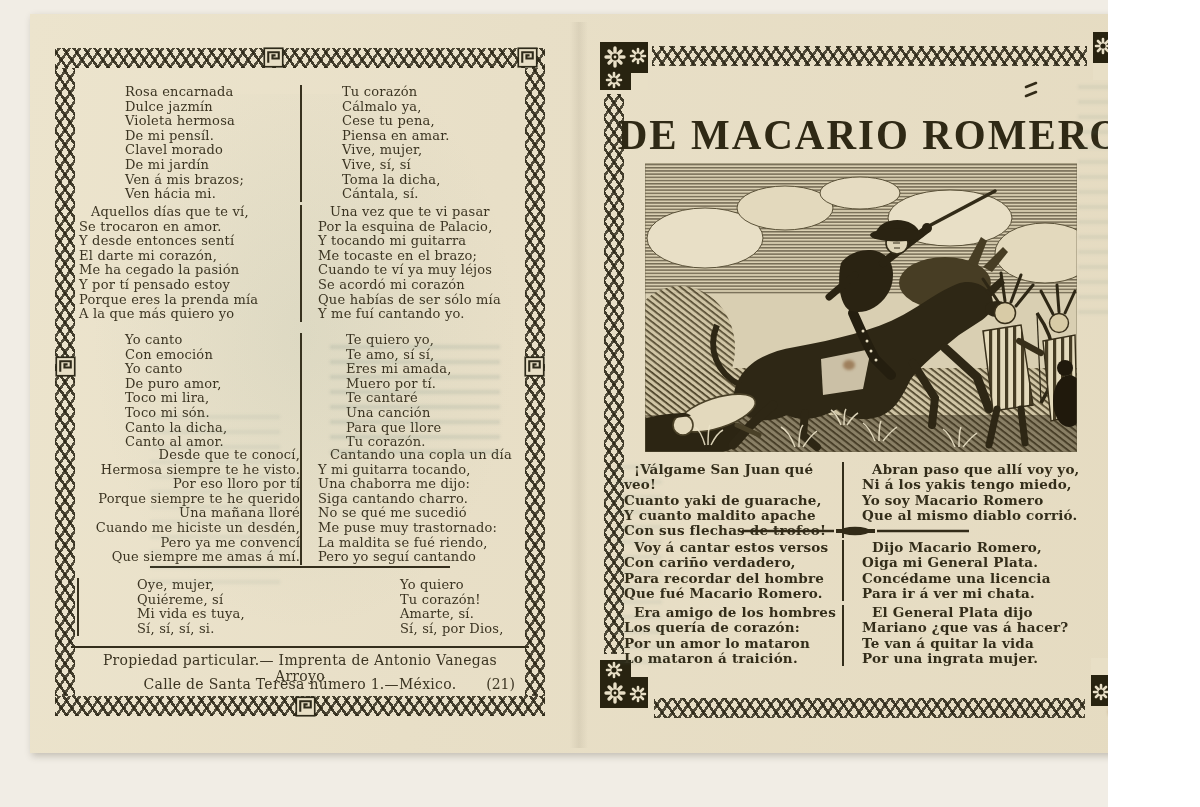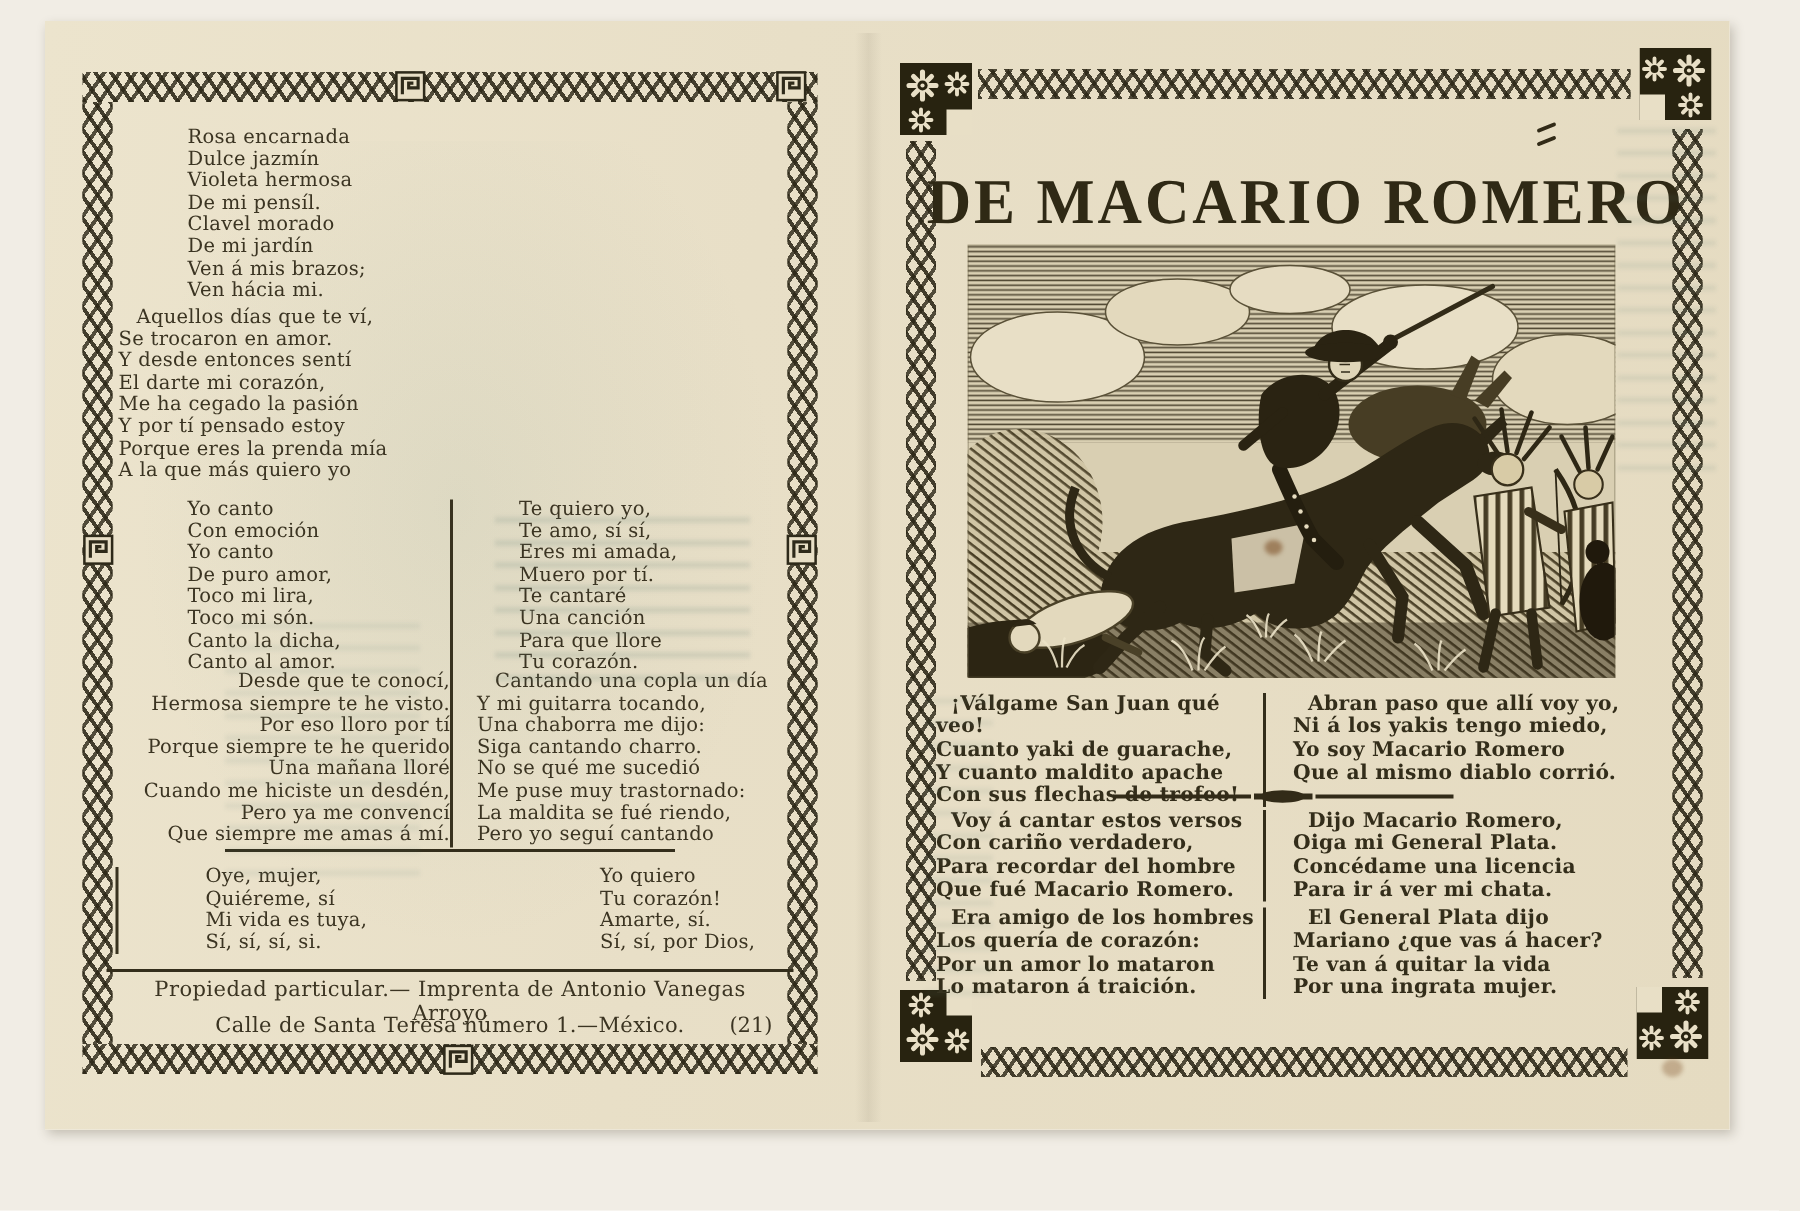--- a/index.html
+++ b/index.html
@@ -1,16 +1,16 @@
 <!DOCTYPE html>
 <html><head>
 <meta charset="utf-8">
 <style>
   html,body{margin:0;padding:0;}
-  .stage{position:relative;width:1200px;height:807px;background:#f1ede5;overflow:hidden;
+  .stage{position:relative;width:1108px;height:807px;background:#f1ede5;overflow:hidden;
          font-family:"DejaVu Serif", serif;color:#38321f;}
   .paper{position:absolute;left:30px;top:14px;width:1123px;height:739px;
          background:linear-gradient(100deg,#ece4cd 0%,#e8dfc7 40%,#e5dbc1 100%);
          box-shadow:2px 3px 7px rgba(60,50,30,.25);}
   .fold{position:absolute;left:540px;top:8px;width:18px;height:726px;
         background:linear-gradient(90deg,transparent,rgba(60,50,30,.08),transparent);}
   
   .pageL{position:absolute;left:25px;top:34px;width:490px;height:668px;}
   .pageR{position:absolute;left:568px;top:16px;width:545px;height:692px;}
   
@@ -98,30 +98,46 @@
 
       <div class="lrow" style="top:37px">
         <div class="cell stanza g1l">Rosa encarnada
 Dulce jazmín
 Violeta hermosa
 De mi pensíl.
 Clavel morado
 De mi jardín
 Ven á mis brazos;
 Ven hácia mi.</div>
+        <div class="cell rgt stanza g1r">Tu corazón
+Cálmalo ya,
+Cese tu pena,
+Piensa en amar.
+Vive, mujer,
+Vive, sí, sí
+Toma la dicha,
+Cántala, sí.</div>
       </div>
       <div class="lrow" style="top:157px">
         <div class="cell stanza g2l">Aquellos días que te ví,
 Se trocaron en amor.
 Y desde entonces sentí
 El darte mi corazón,
 Me ha cegado la pasión
 Y por tí pensado estoy
 Porque eres la prenda mía
 A la que más quiero yo</div>
+        <div class="cell rgt stanza g2r">Una vez que te vi pasar
+Por la esquina de Palacio,
+Y tocando mi guitarra
+Me tocaste en el brazo;
+Cuando te ví ya muy léjos
+Se acordó mi corazón
+Que habías de ser sólo mía
+Y me fuí cantando yo.</div>
       </div>
       <div class="lrow" style="top:285px">
         <div class="cell stanza g3l">Yo canto
 Con emoción
 Yo canto
 De puro amor,
 Toco mi lira,
 Toco mi són.
 Canto la dicha,
 Canto al amor.</div>

